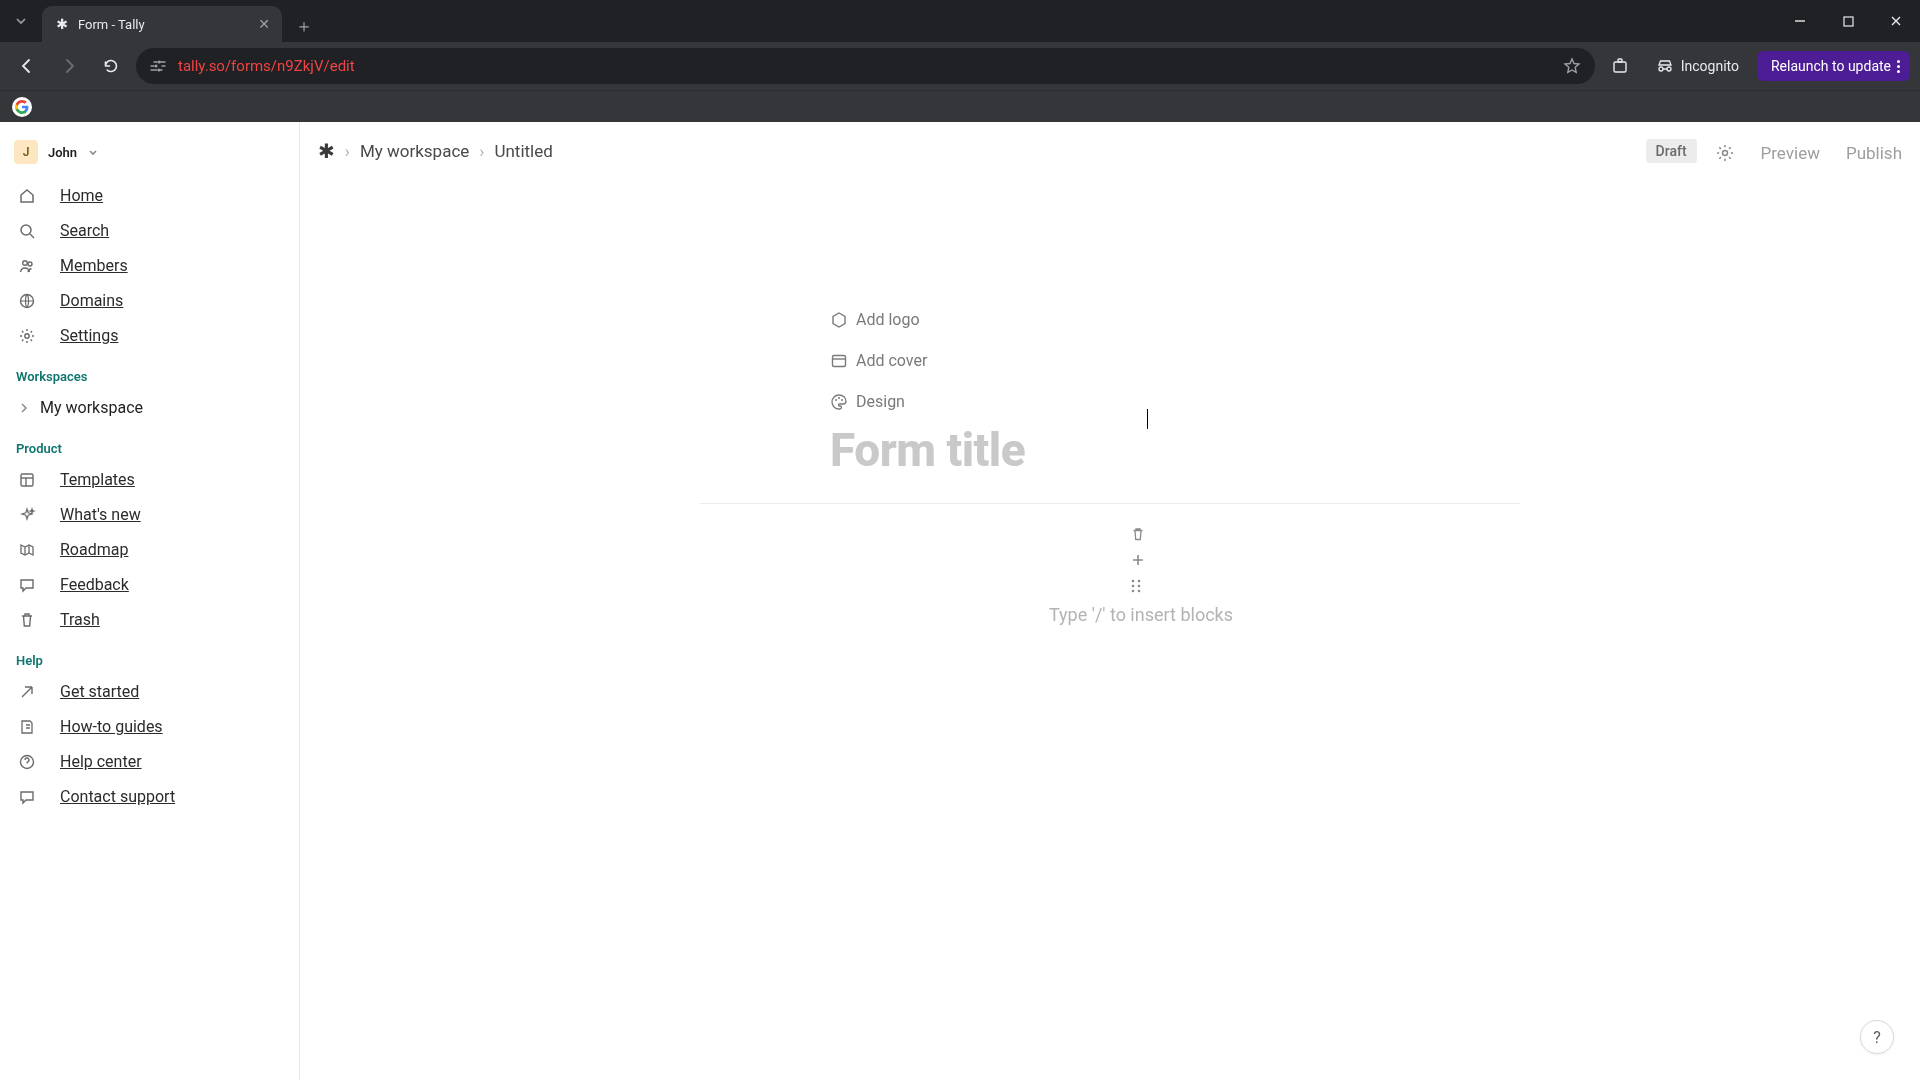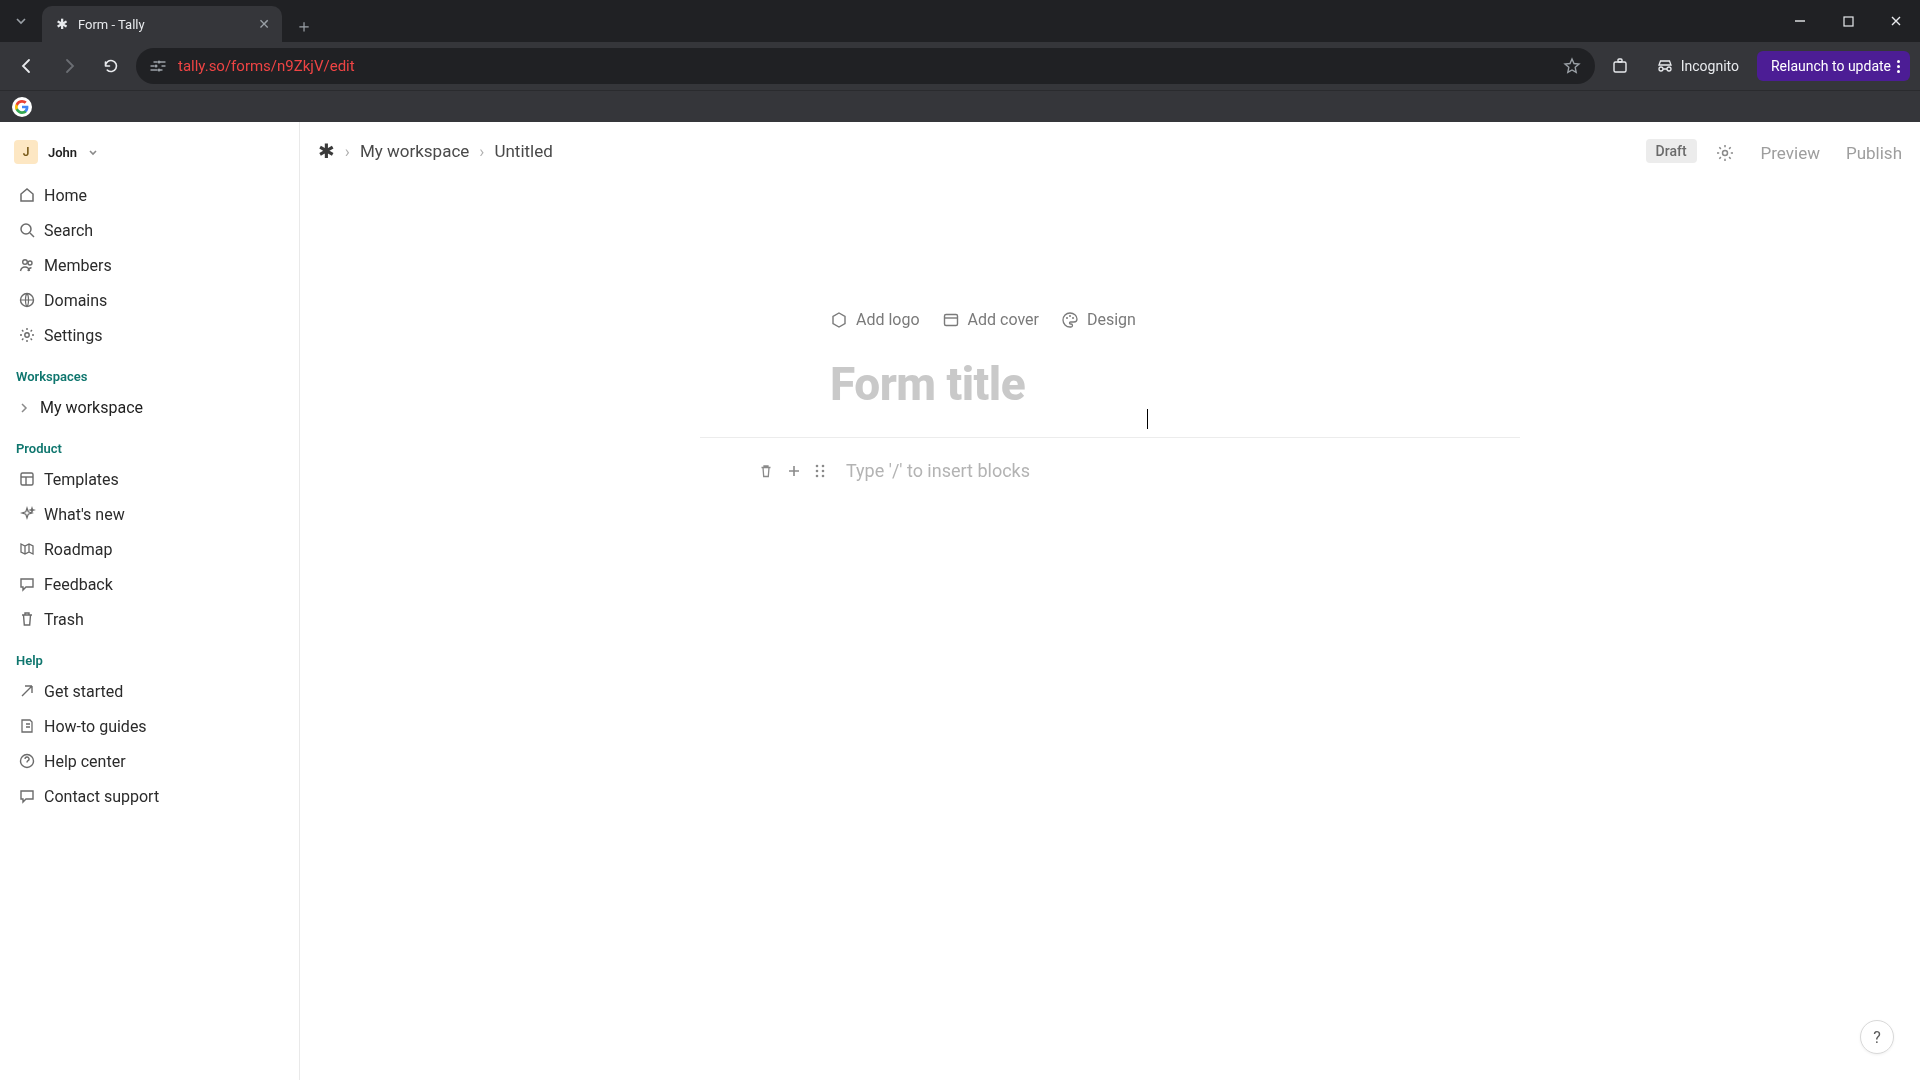--- a/index.html
+++ b/index.html
@@ -33,21 +33,21 @@
 
 
 .app { display:flex; height:calc(1080px - 122px); background:#fff; color:#1f1f1f; }
 
 .sidebar { width:300px; border-right:1px solid #e9e9e9; padding:10px 8px 0 8px; display:flex; flex-direction:column; }
 .userrow { display:flex; align-items:center; gap:10px; padding:8px 8px 14px 6px; cursor:pointer; }
 .avatar { width:24px; height:24px; border-radius:4px; background:#fde7c3; color:#7a5b1a; font-size:12px; font-weight:600; display:flex; align-items:center; justify-content:center; }
 .username { font-weight:600; font-size:13px; }
 .caret { color:#8a8a8a; font-size:12px; }
 
-.navitem { display:flex; align-items:flex-start; gap:8px; padding:8px 10px; border-radius:6px; cursor:pointer; font-size:16px; color:#2b2b2b; }
+.navitem { display:flex; align-items:flex-end; gap:24px; padding:8px 10px; border-radius:6px; cursor:pointer; font-size:16px; color:#2b2b2b;text-decoration:underline; }
 .navitem .ico { width:18px; color:#6b6b6b; display:flex; justify-content:center; }
 .navitem.pro { color:#9333ea; }
 .navitem.pro .ico { color:#9333ea; }
 
 .section-h { font-size:13px; font-weight:600; color:#0f766e; padding:16px 10px 6px 8px; }
 .ws-item { display:flex; align-items:center; gap:10px; padding:8px 10px; cursor:pointer; font-size:16px; }
 .ws-item .chev { color:#8a8a8a; font-size:12px; }
 
 
 .main { flex:1; position:relative; }
@@ -56,25 +56,25 @@
 .crumb-link { cursor:pointer; }
 .crumb-sep { color:#b0b0b0; }
 .logo-ico { font-size:20px; color:#3a3a3a; }
 .top-right { margin-left:auto; display:flex; align-items:flex-end; gap:18px; }
 .badge-draft { background:#ececec; color:#6b6b6b; font-size:14px; padding:4px 10px; border-radius:4px; font-weight:500; }
 .top-icon { color:#8a8a8a; cursor:pointer; }
 .top-link { color:#9e9e9e; font-size:17px; cursor:pointer;margin-left:8px; }
 
 .canvas { padding-top:130px; }
 .canvas-inner { max-width:900px; margin:0 auto; padding:0 40px; position:relative; }
-.cover-actions { display:flex; gap:22px; color:#7a7a7a; font-size:16px; margin-bottom:28px; padding-left:130px; }
+.cover-actions { display:flex; gap:22px; color:#7a7a7a; font-size:16px; margin-bottom:12px; padding-left:130px;flex-direction:column; }
 .cov-btn { display:flex; align-items:center; gap:8px; cursor:pointer; }
 .title-input { font-size:46px; font-weight:800; color:#c9c9c9; padding-left:130px; outline:none; letter-spacing:-0.5px; }
 .divider { border:none; border-top:1px solid #ececec; margin-top:26px; }
-.block-row { display:flex; align-items:center; gap:10px; padding-left:58px; margin-top:22px; color:#8a8a8a; }
+.block-row { display:flex; align-items:center; gap:10px; padding-left:58px; margin-top:22px; color:#8a8a8a;flex-direction:column; }
 .block-ico { cursor:pointer; font-size:16px; color:#8a8a8a; width:18px; text-align:center; }
 .block-ph { font-size:18px; color:#b3b3b3; padding-left:4px; }
 .text-cursor { position:absolute; width:1px; height:20px; background:#000; }
 
 .help-fab { position:absolute; right:26px; bottom:26px; width:34px; height:34px; border-radius:50%; border:1px solid #d9d9d9; background:#fff; display:flex; align-items:center; justify-content:center; color:#5a5a5a; font-size:16px; cursor:pointer; box-shadow:0 1px 3px rgba(0,0,0,0.06); }
 
 svg { display:block; }
 </style>
 </head>
 <body>

